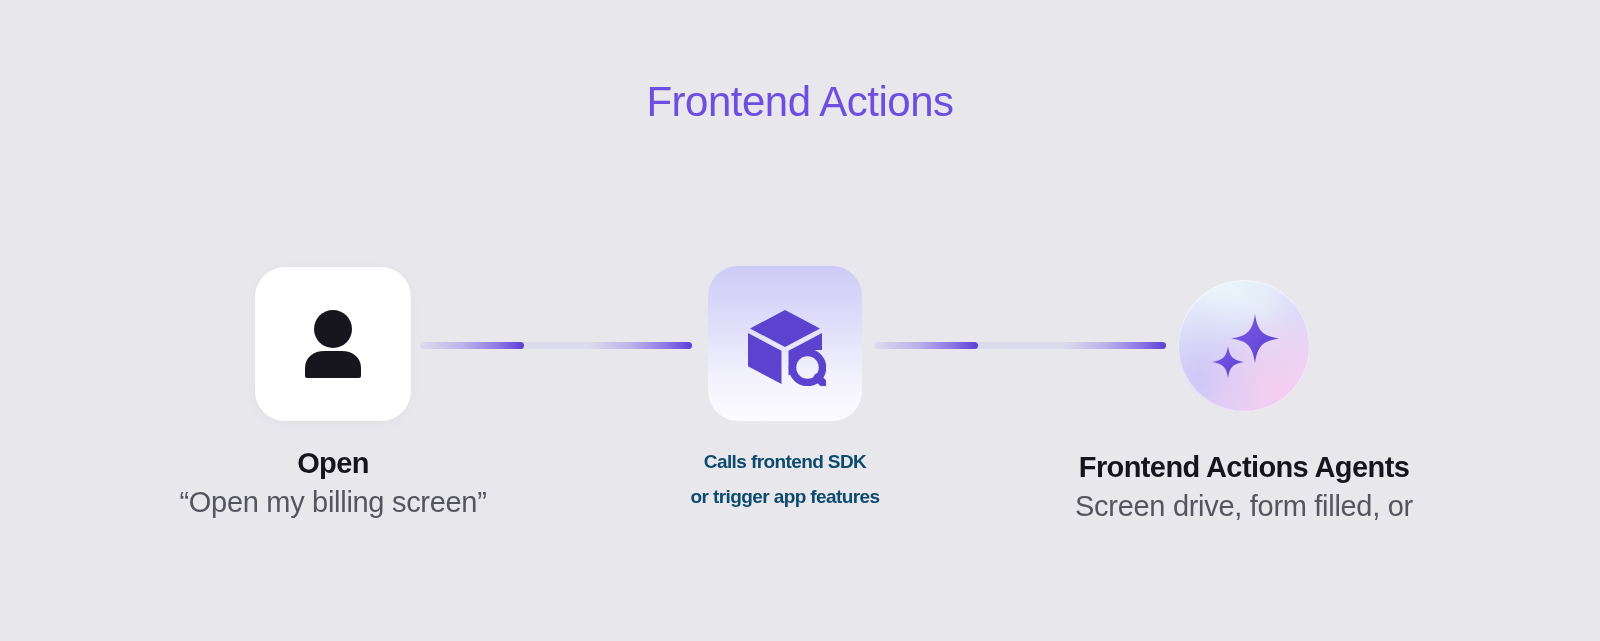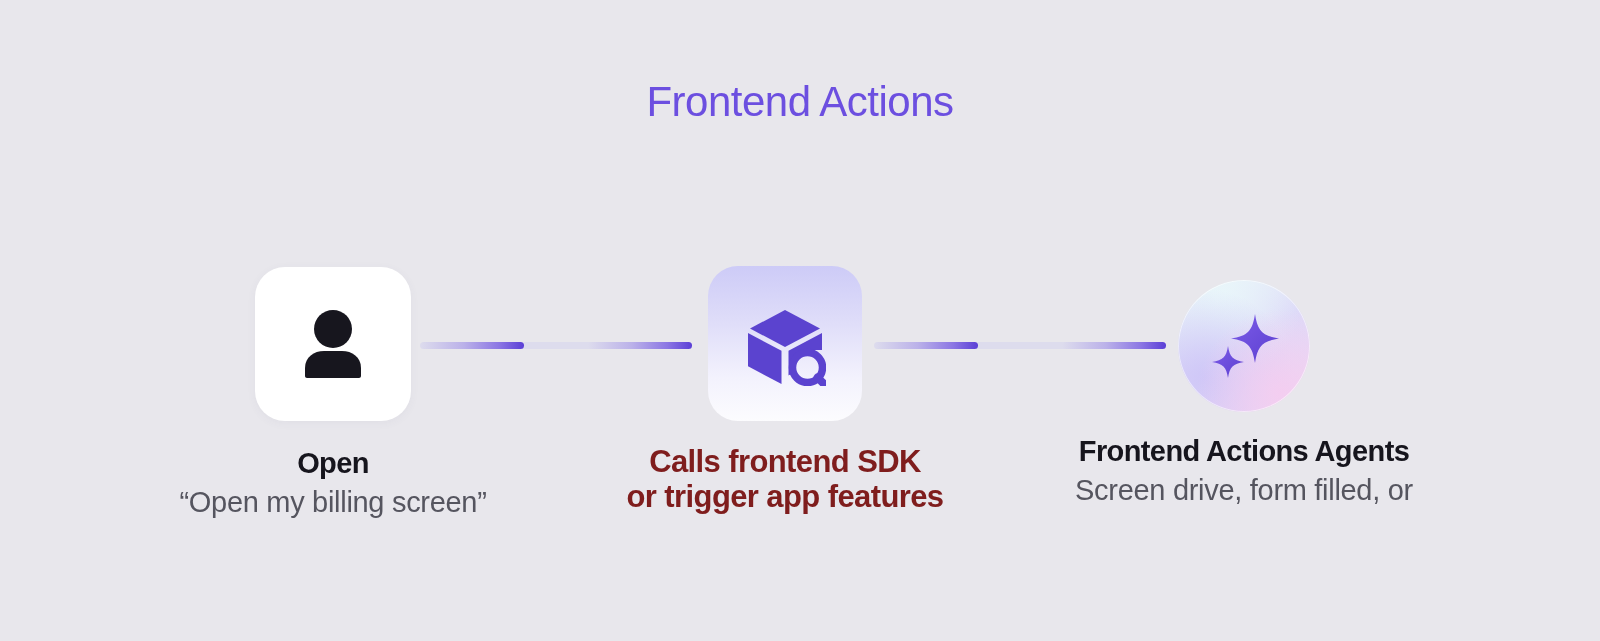--- a/index.html
+++ b/index.html
@@ -145,30 +145,30 @@
   }
   .caption-sub {
     font-size: 29px;
     line-height: 31px;
     font-weight: 400;
     color: #55555f;
     letter-spacing: -0.3px;
     margin-top: 5px;
   }
   .caption-body {
-    font-size: 31px;
+    font-size: 19px;
     line-height: 35px;
     font-weight: 700;
-    color: #7f1d1d;
+    color: #0c4a6e;
     letter-spacing: -0.6px;
   }
 
   .cap-user   { left: 113px;  top: 444px; width: 440px; }
   .cap-sdk    { left: 565px;  top: 444px; width: 440px; }
-  .cap-agents { left: 1024px; top: 432px; width: 440px; }
+  .cap-agents { left: 1024px; top: 448px; width: 440px; }
 </style>
 </head>
 <body>
 
 <div class="stage">
 
   <div class="heading">
     <div class="eyebrow">Frontend Actions</div>
   </div>
 

